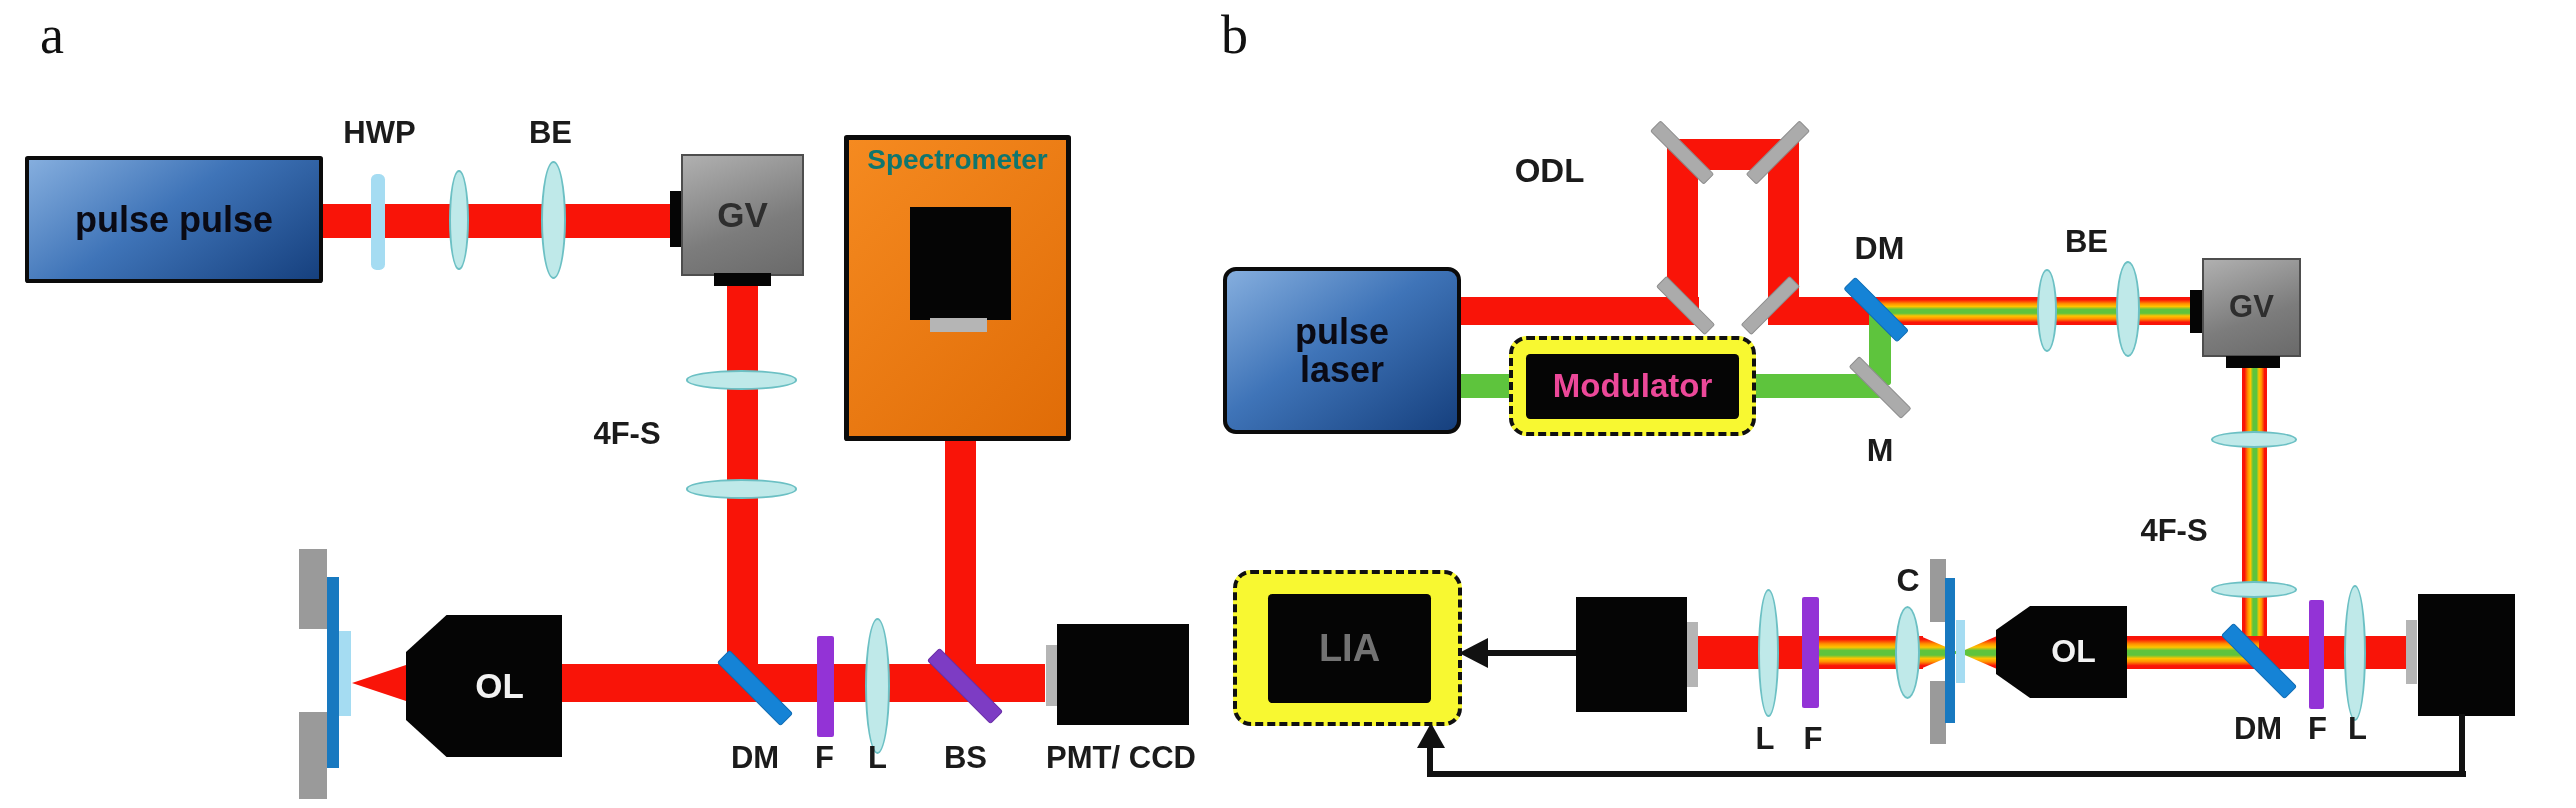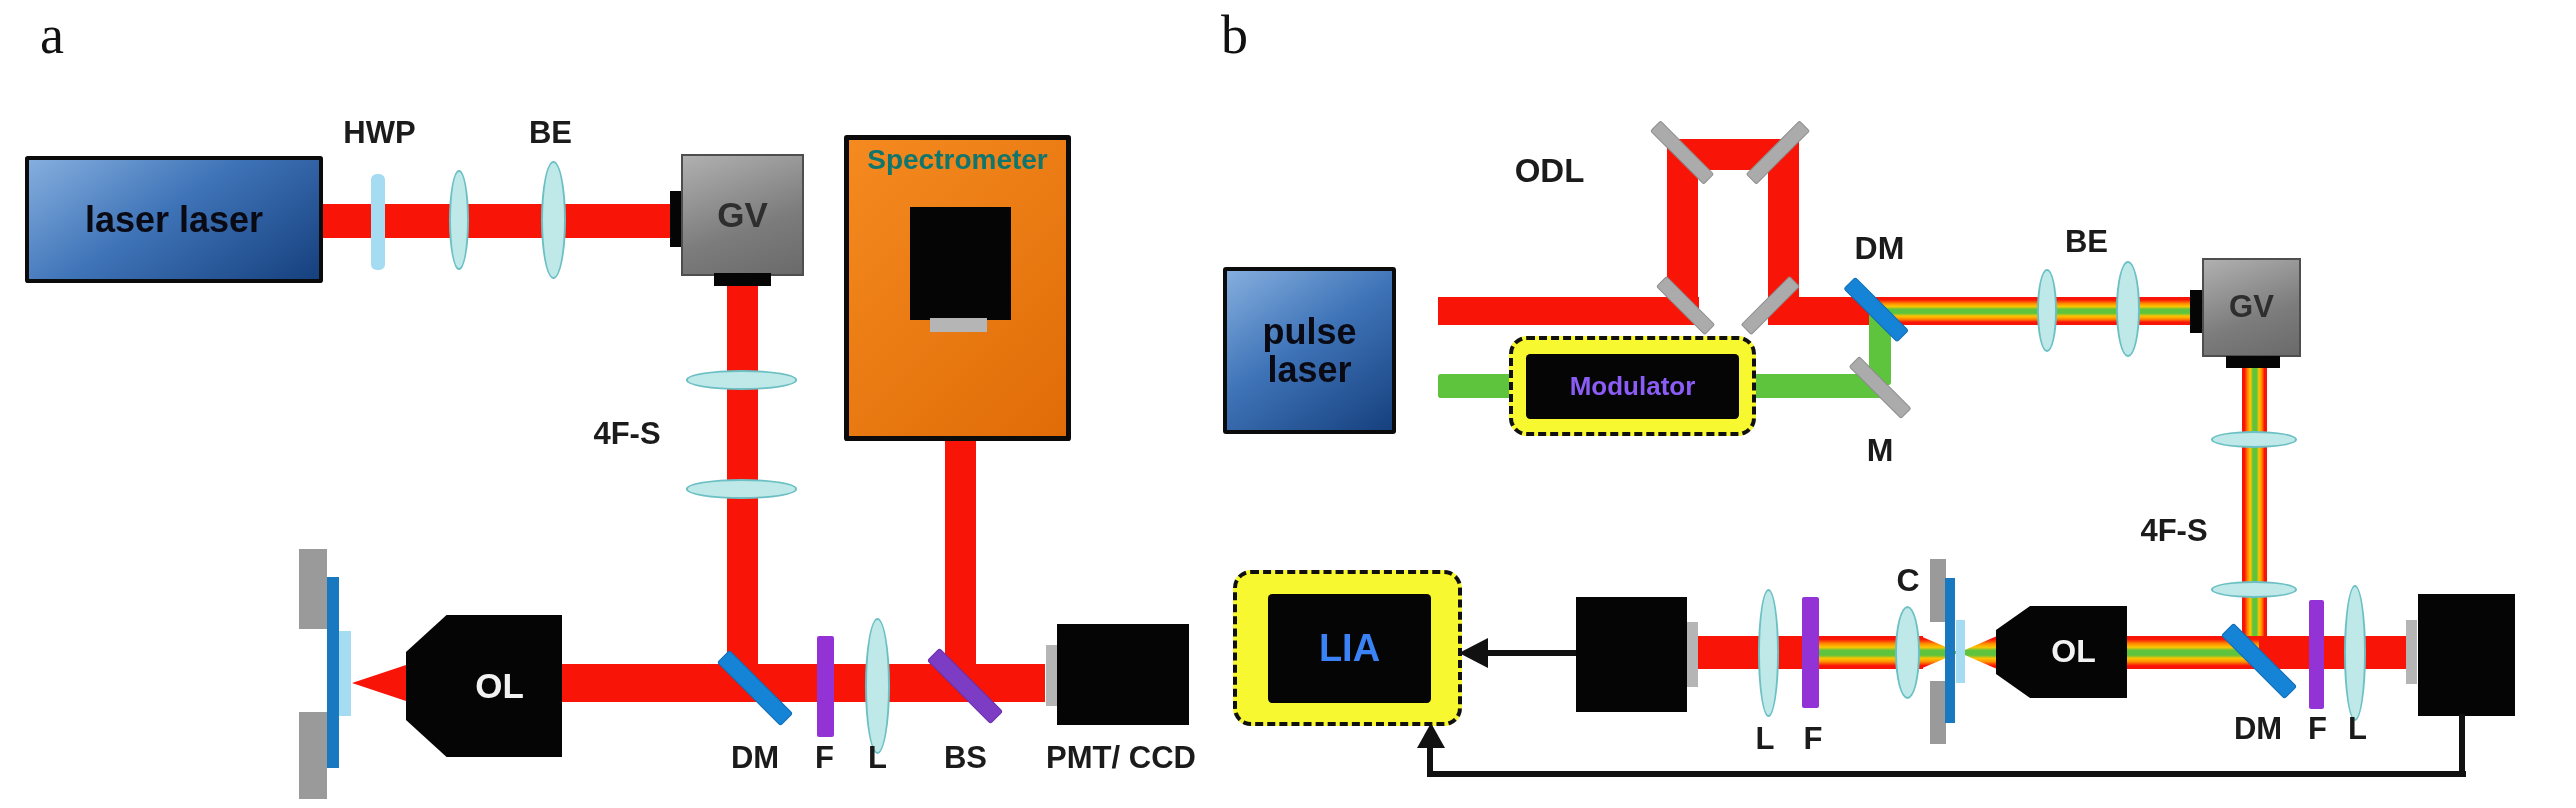--- a/index.html
+++ b/index.html
@@ -33,21 +33,21 @@
 
   <div class="abs panel-letter" style="left:40px;top:4.2px;">a</div>
 
   <div class="abs beam-red" style="left:323px;top:204px;width:351px;height:34px;"></div>
   <div class="abs beam-red" style="left:727px;top:283px;width:31px;height:418px;"></div>
   <div class="abs beam-red" style="left:945px;top:331px;width:31px;height:371px;"></div>
   <div class="abs beam-red" style="left:406px;top:664px;width:639px;height:38px;"></div>
   <div class="abs beam-red" style="left:352px;top:664px;width:57px;height:38px;clip-path:polygon(100% 0,100% 100%,0 50%);"></div>
 
   <div class="abs ctext" style="left:25px;top:156px;width:298px;height:127px;background:linear-gradient(145deg,var(--laser_blue_light) 0%,#3f74b8 45%,var(--laser_blue_dark) 100%);border:4.9px solid #0b0b0b;border-radius:2.8px;">
-    <span class="lbl" style="font-size:36px;font-weight:700;color:#0a0a14;">laser laser</span>
+    <span class="lbl" style="font-size:36px;font-weight:700;color:#0a0a14;">pulse pulse</span>
   </div>
 
   <div class="abs" style="left:371px;top:174px;width:14px;height:96px;background:var(--sample_pad);border-radius:5.6px;"></div>
   <div class="abs lbl" style="left:331px;top:117px;width:97px;font-size:31px;">HWP</div>
 
   <div class="abs lens" style="left:449px;top:170px;width:19.5px;height:100px;"></div>
   <div class="abs lens" style="left:541px;top:161px;width:25px;height:118px;"></div>
   <div class="abs lbl" style="left:502px;top:117px;width:97px;font-size:31px;">BE</div>
 
   <div class="abs blackbox" style="left:670px;top:191px;width:13.2px;height:56px;"></div>
@@ -93,35 +93,35 @@
   <div class="abs beam-red" style="left:1667px;top:154px;width:31px;height:171px;"></div>
   <div class="abs beam-red" style="left:1768px;top:154px;width:31px;height:171px;"></div>
   <div class="abs beam-red" style="left:1667px;top:139px;width:132px;height:31px;"></div>
   <div class="abs beam-red" style="left:1799px;top:297px;width:90px;height:28px;"></div>
   <div class="abs combo-h" style="left:1876px;top:297px;width:317px;height:28px;"></div>
   <div class="abs beam-green" style="left:1438px;top:374px;width:83px;height:23.6px;"></div>
   <div class="abs beam-green" style="left:1739px;top:374px;width:148px;height:23.6px;"></div>
   <div class="abs beam-green" style="left:1869px;top:311px;width:22px;height:74px;"></div>
   <div class="abs combo-v" style="left:2242px;top:367px;width:25px;height:286px;"></div>
 
-  <div class="abs ctext" style="left:1223px;top:267px;width:173px;height:167px;background:linear-gradient(145deg,var(--laser_blue_light) 0%,#3f74b8 45%,var(--laser_blue_dark) 100%);border:4.9px solid #0b0b0b;border-radius:3px;flex-direction:column;justify-content:center;">
+  <div class="abs ctext" style="left:1223px;top:267px;width:238px;height:167px;background:linear-gradient(145deg,var(--laser_blue_light) 0%,#3f74b8 45%,var(--laser_blue_dark) 100%);border:4.9px solid #0b0b0b;border-radius:13px;flex-direction:column;justify-content:center;">
     <span class="lbl" style="font-size:36px;font-weight:700;color:#0a0a14;">pulse</span>
     <span class="lbl" style="font-size:36px;font-weight:700;color:#0a0a14;">laser</span>
   </div>
 
   <div class="abs" style="left:1612px;top:89px;width:236px;height:140px;background:var(--odl_fill);border:5.6px solid #0e0e0e;border-radius:26.4px;z-index:-1;"></div>
   <div class="abs lbl" style="left:1494px;top:154px;width:111px;font-size:33px;">ODL</div>
   <div class="abs mirror rot45" style="left:1644px;top:145px;width:76px;height:15.3px;"></div>
   <div class="abs mirror rotm45" style="left:1740px;top:145px;width:76px;height:15.3px;"></div>
   <div class="abs mirror rot45" style="left:1651px;top:298px;width:69px;height:15.3px;"></div>
   <div class="abs mirror rotm45" style="left:1736px;top:298px;width:69px;height:15.3px;"></div>
 
   <div class="abs dashedbox" style="left:1509px;top:336px;width:247px;height:100px;"></div>
   <div class="abs blackbox ctext" style="left:1526px;top:354px;width:213px;height:65px;border-radius:4.2px;">
-    <span class="lbl" style="font-size:26px;color:#8b5cf6;font-weight:600;">Modulator</span>
+    <span class="lbl" style="font-size:33px;color:#ec4899;font-weight:600;">Modulator</span>
   </div>
 
   <div class="abs mirror-blue rot45" style="left:1838px;top:301px;width:76px;height:17.4px;"></div>
   <div class="abs lbl" style="left:1838px;top:232px;width:83px;font-size:32px;">DM</div>
   <div class="abs mirror rot45" style="left:1843px;top:380px;width:74px;height:15.3px;"></div>
   <div class="abs lbl" style="left:1852px;top:434px;width:56px;font-size:32px;">M</div>
 
   <div class="abs lens" style="left:2037px;top:269px;width:19.5px;height:83px;"></div>
   <div class="abs lens" style="left:2116px;top:261px;width:23.6px;height:96px;"></div>
   <div class="abs lbl" style="left:2038px;top:226px;width:97px;font-size:31px;">BE</div>
@@ -138,21 +138,21 @@
 
   <div class="abs beam-red" style="left:1698px;top:636px;width:114px;height:33px;"></div>
   <div class="abs combo-h" style="left:1815px;top:636px;width:108px;height:33px;"></div>
   <div class="abs combo-h" style="left:1920px;top:636px;width:39px;height:33px;clip-path:polygon(0 0,100% 50%,0 100%);"></div>
   <div class="abs combo-h" style="left:1959px;top:636px;width:38px;height:33px;clip-path:polygon(100% 0,100% 100%,0 50%);"></div>
   <div class="abs combo-h" style="left:2127px;top:636px;width:133px;height:33px;"></div>
   <div class="abs beam-red" style="left:2259px;top:636px;width:149px;height:33px;"></div>
 
   <div class="abs dashedbox" style="left:1233px;top:570px;width:229px;height:156px;"></div>
   <div class="abs blackbox ctext" style="left:1268px;top:594px;width:163px;height:109px;border-radius:4.2px;">
-    <span class="lbl" style="font-size:38px;color:#3b82f6;">LIA</span>
+    <span class="lbl" style="font-size:38px;color:#737373;">LIA</span>
   </div>
 
   <div class="abs wire" style="left:1485px;top:650px;width:92px;height:6.3px;"></div>
   <div class="abs" style="left:1459px;top:638px;width:0;height:0;border-top:15.3px solid transparent;border-bottom:15.3px solid transparent;border-right:29px solid #111;"></div>
 
   <div class="abs blackbox" style="left:1576px;top:597px;width:111px;height:115px;"></div>
   <div class="abs connector" style="left:1687px;top:622px;width:11px;height:65px;"></div>
 
   <div class="abs lens" style="left:1758px;top:589px;width:21px;height:128px;"></div>
   <div class="abs fbar" style="left:1802px;top:597px;width:16.7px;height:111px;"></div>

